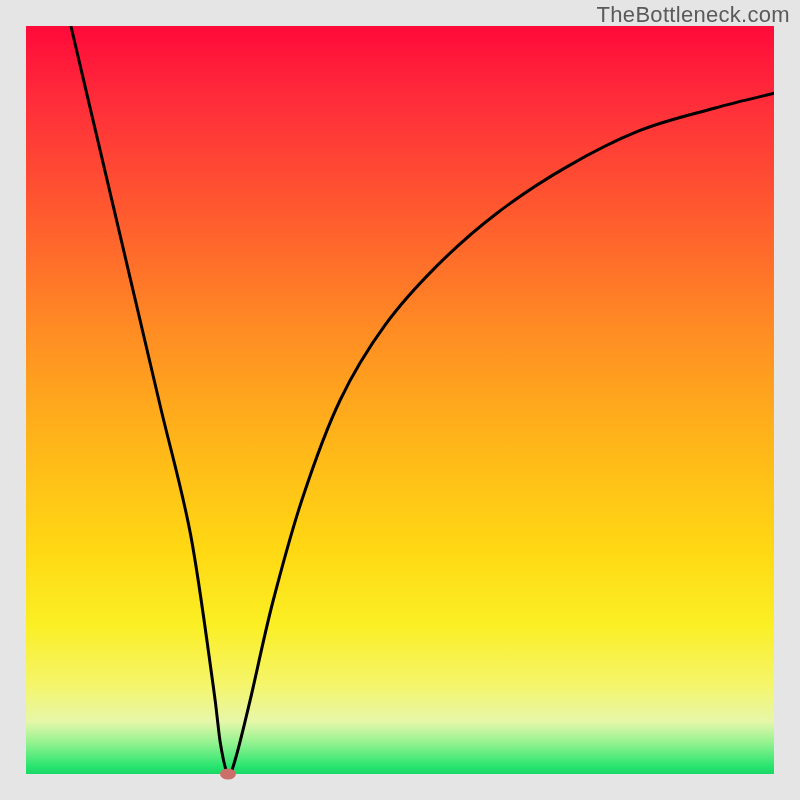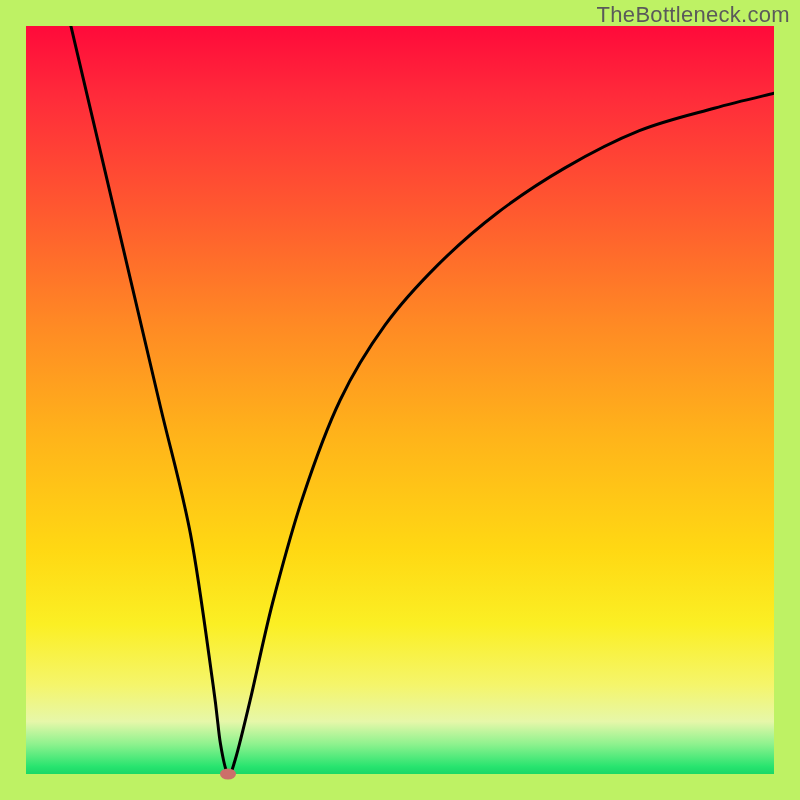--- a/index.html
+++ b/index.html
@@ -10,21 +10,21 @@
     background: #000;
     overflow: hidden;
     font-family: Arial, Helvetica, sans-serif;
   }
   .frame {
     position: absolute;
     top: 0;
     left: 0;
     width: 800px;
     height: 800px;
-    background: #bef264;
+    background: #e5e5e5;
   }
   .plot-area {
     position: absolute;
     top: 26px;
     left: 26px;
     width: 748px;
     height: 748px;
     background: linear-gradient(
       to bottom,
       #ff0a3a 0%,

